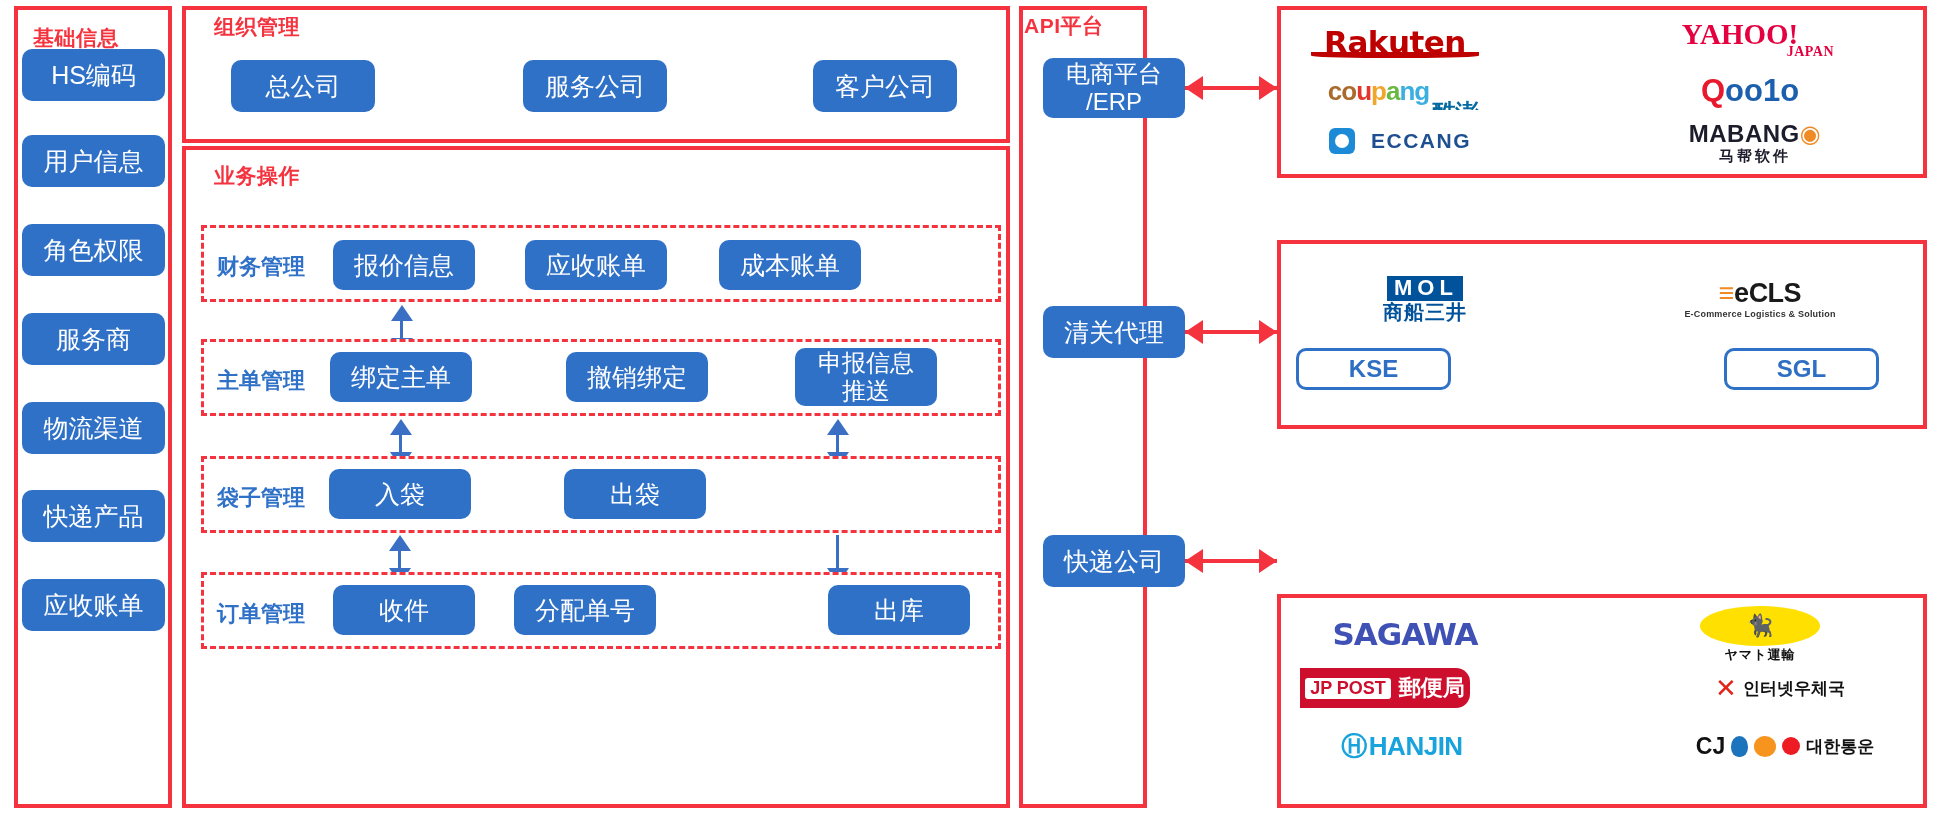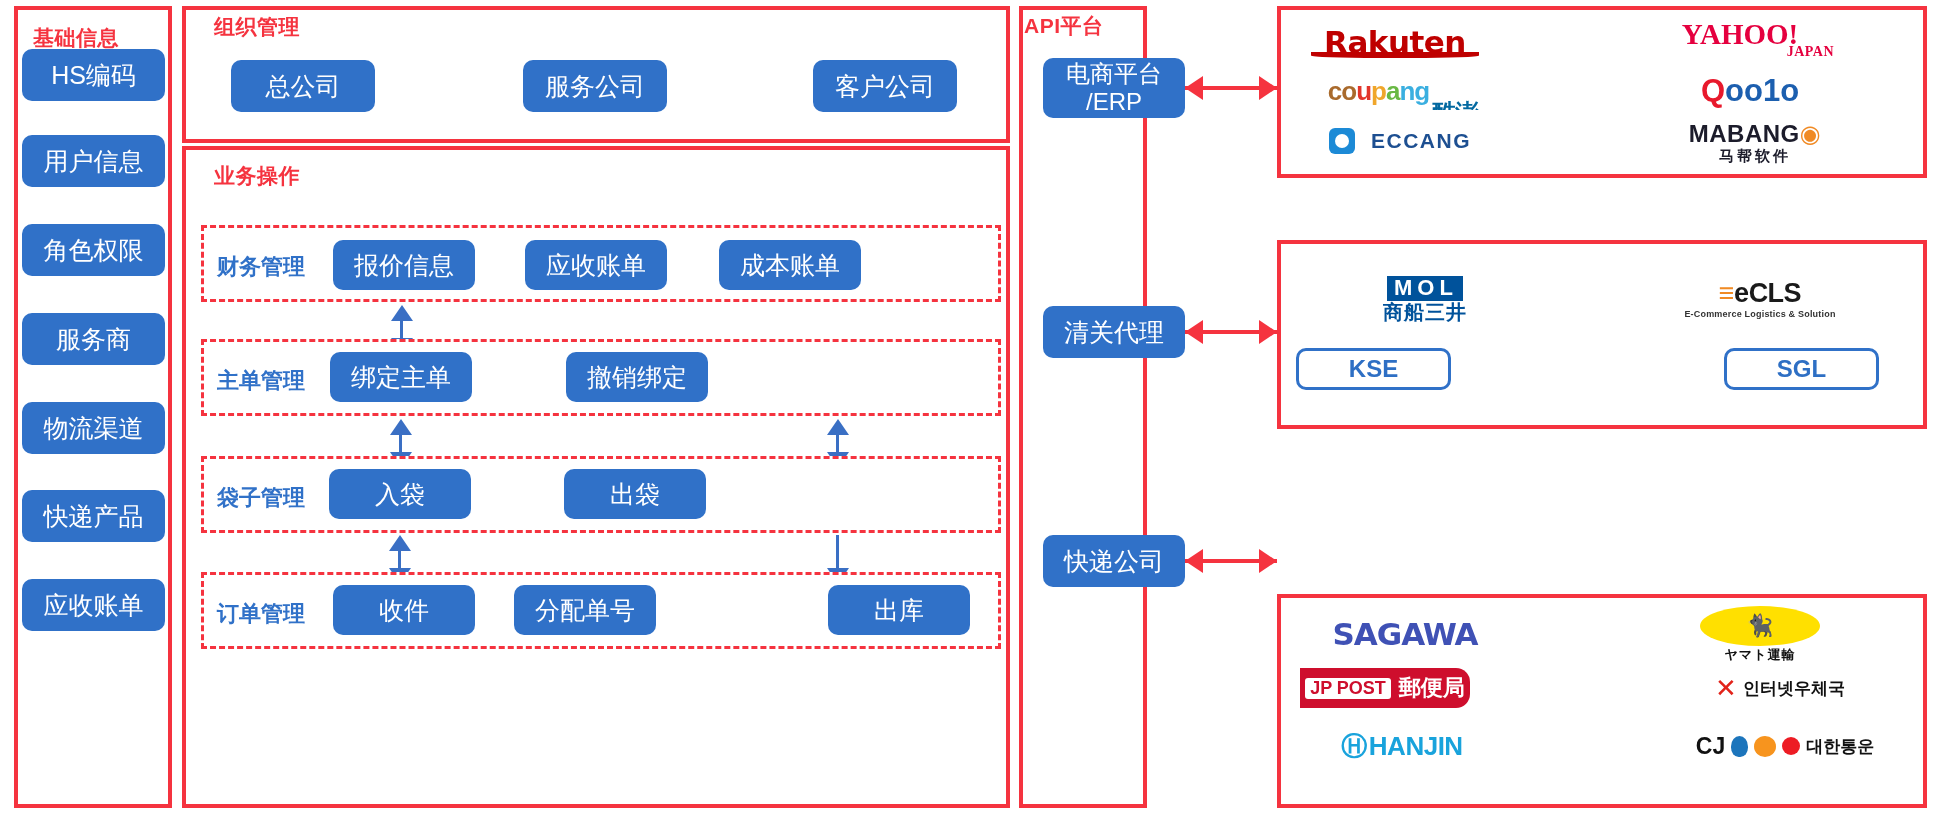--- a/index.html
+++ b/index.html
@@ -214,20 +214,22 @@
   <div class="btn" style="left:719px; top:240px; width:142px; height:50px;text-align:right;">成本账单</div>
 
   <div class="arrow-up" style="left:391px; top:305px;"></div>
   <div class="vbar" style="left:400px; top:318px; height:22px;"></div>
   <div class="arrow-down" style="left:391px; top:338px;"></div>
 
   <div class="dashrow" style="left:201px; top:339px; width:800px; height:77px;"></div>
   <div class="rowlabel" style="left:217px; top:366px;">主单管理</div>
   <div class="btn" style="left:330px; top:352px; width:142px; height:50px;">绑定主单</div>
   <div class="btn" style="left:566px; top:352px; width:142px; height:50px;">撤销绑定</div>
+  <div class="btn two-line" style="left:795px; top:348px; width:142px; height:58px;">申报信息
+推送</div>
 
   <div class="arrow-up" style="left:390px; top:419px;"></div>
   <div class="vbar" style="left:399px; top:432px; height:22px;"></div>
   <div class="arrow-down" style="left:390px; top:452px;"></div>
 
   <div class="arrow-up" style="left:827px; top:419px;"></div>
   <div class="vbar" style="left:836px; top:432px; height:22px;"></div>
   <div class="arrow-down" style="left:827px; top:452px;"></div>
 
   <div class="dashrow" style="left:201px; top:456px; width:800px; height:77px;"></div>

